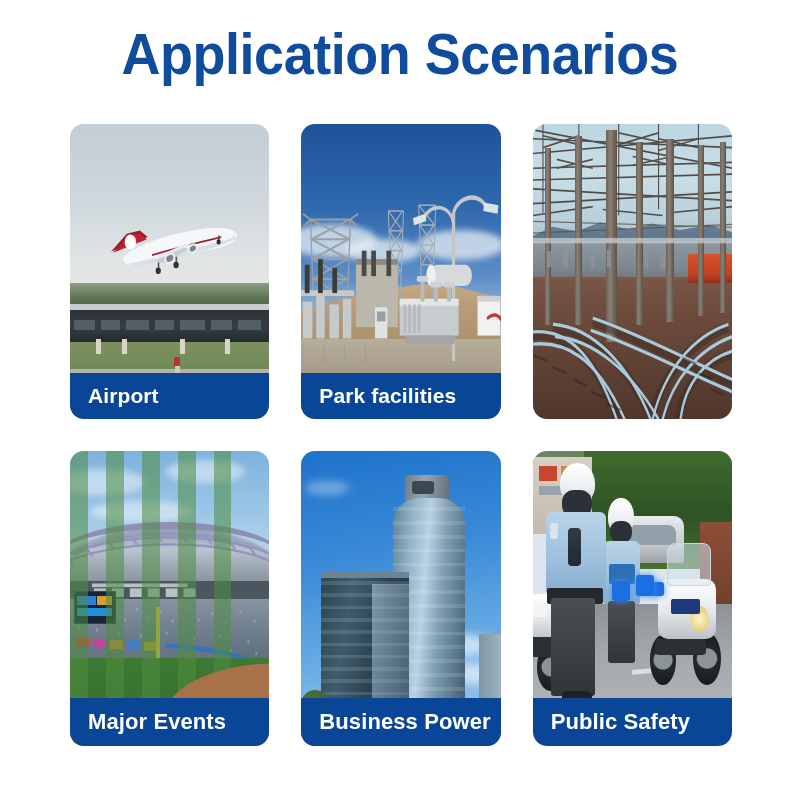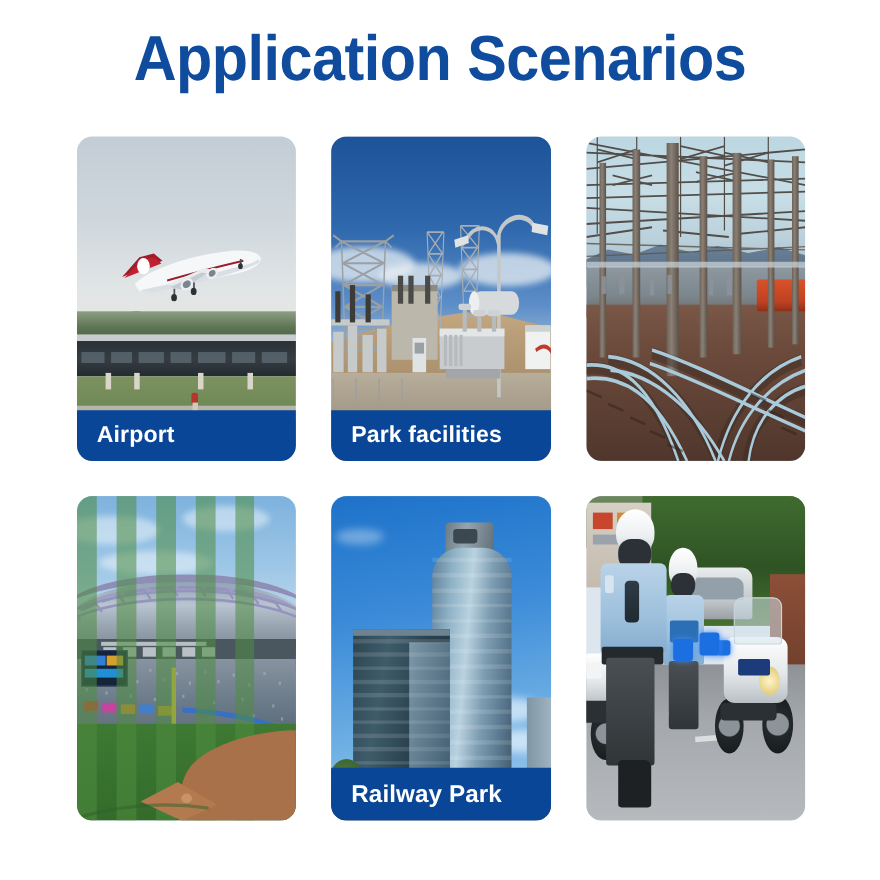--- a/index.html
+++ b/index.html
@@ -508,20 +508,21 @@
         <div class="st-stripe" style="left:36%;width:9%"></div>
         <div class="st-stripe" style="left:54%;width:9%"></div>
         <div class="st-stripe" style="left:72%;width:9%"></div>
         <svg style="position:absolute;left:0;top:68%;width:100%;height:32%" viewBox="0 0 200 64" preserveAspectRatio="none">
           <path d="M200 8 C 170 8, 132 14, 110 26 C 96 34, 92 44, 96 64 L200 64 Z" fill="#a8714a"></path>
           <path d="M92 40 L128 54 L96 64 L58 52 Z" fill="#b37a50"></path>
           <ellipse cx="100" cy="50" rx="5" ry="3" fill="#c79367"></ellipse>
           <path d="M0 62 C 40 54, 80 52, 120 56" stroke="#2f5f28" stroke-width="2" fill="none" opacity="0.5"></path>
         </svg>
       </div>
+      <div class="caption">Major Events</div>
     </div>
 
     <div class="card row2">
       <div class="scene">
         <div class="bz-sky"></div>
         <div class="bz-cloud" style="left:62%;top:62%;width:34%;height:8%"></div>
         <div class="bz-cloud" style="left:72%;top:72%;width:30%;height:7%"></div>
         <div class="bz-cloud" style="left:2%;top:10%;width:22%;height:5%;opacity:.35"></div>
         <div class="bz-far"></div>
         <div class="bz-crown"></div>
@@ -558,21 +559,21 @@
           <div class="bz-glassband" style="left:0;right:0;top:86%;height:2.4%"></div>
           <div style="position:absolute;left:0;right:0;top:0;height:4%;background:#6d8391"></div>
           <div style="position:absolute;left:58%;right:0;top:8%;bottom:6%;background:linear-gradient(100deg,rgba(186,214,232,.55),rgba(126,170,200,.35));"></div>
         </div>
         <div class="bz-base"></div>
         <div class="bz-tree"></div>
         <div class="bz-sign"></div>
         <div style="position:absolute;left:14%;bottom:8%;width:11%;height:6%;background:#1b232a"></div>
         <div style="position:absolute;left:44%;bottom:7%;width:9%;height:6%;background:#24303a"></div>
       </div>
-      <div class="caption">Railway Park</div>
+      <div class="caption">Business Power</div>
     </div>
 
     <div class="card row2">
       <div class="scene">
         <div class="pl-treewall2"></div>
         <div class="pl-treewall"></div>
         <div class="pl-shop"></div>
         <div class="pl-shopsign" style="left:3%;top:5%;width:9%;height:5%"></div>
         <div class="pl-shopsign" style="left:14%;top:5%;width:7%;height:5%;background:#d4873a"></div>
         <div class="pl-shopsign" style="left:3%;top:12%;width:18%;height:3%;background:#9aa3ab"></div>
@@ -616,16 +617,17 @@
           <div class="pl-helmet" style="left:22%;top:0;width:52%;height:15%"></div>
           <div class="pl-visor" style="left:26%;top:10%;width:44%;height:11%"></div>
           <div class="pl-shirt" style="left:2%;top:18%;width:88%;height:30%"></div>
           <div class="pl-vest" style="left:34%;top:24%;width:20%;height:14%"></div>
           <div style="position:absolute;left:8%;top:22%;width:12%;height:6%;background:#d8e4ef;border-radius:2px"></div>
           <div style="position:absolute;left:4%;top:46%;width:82%;height:6%;background:#24292d;border-radius:2px"></div>
           <div class="pl-pants" style="left:10%;top:50%;width:64%;height:36%"></div>
           <div class="pl-boot" style="left:26%;top:84%;width:44%;height:16%"></div>
         </div>
       </div>
+      <div class="caption">Public Safety</div>
     </div>
 
   </div>
 </div>
 
 </body></html>

